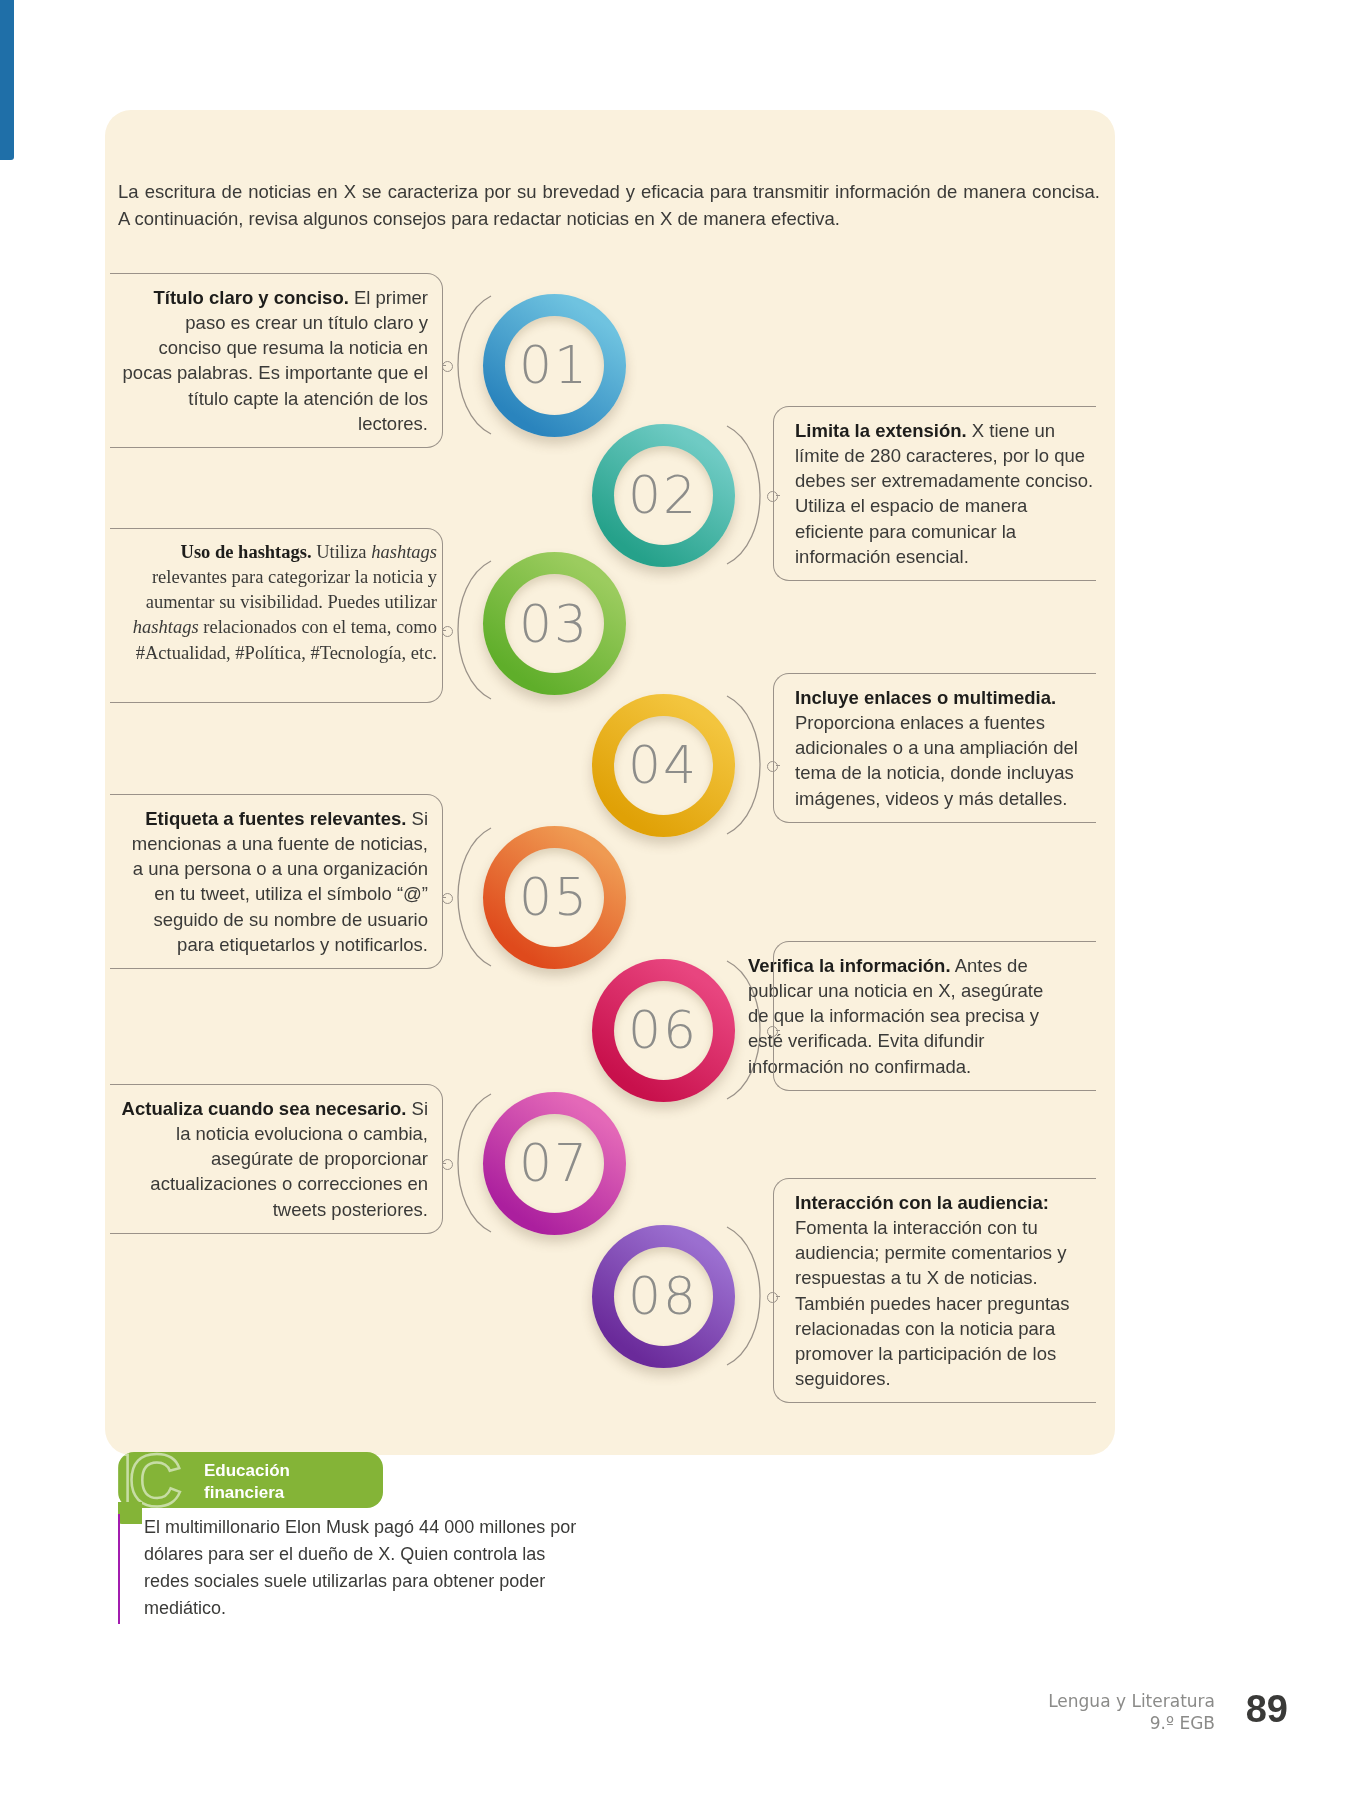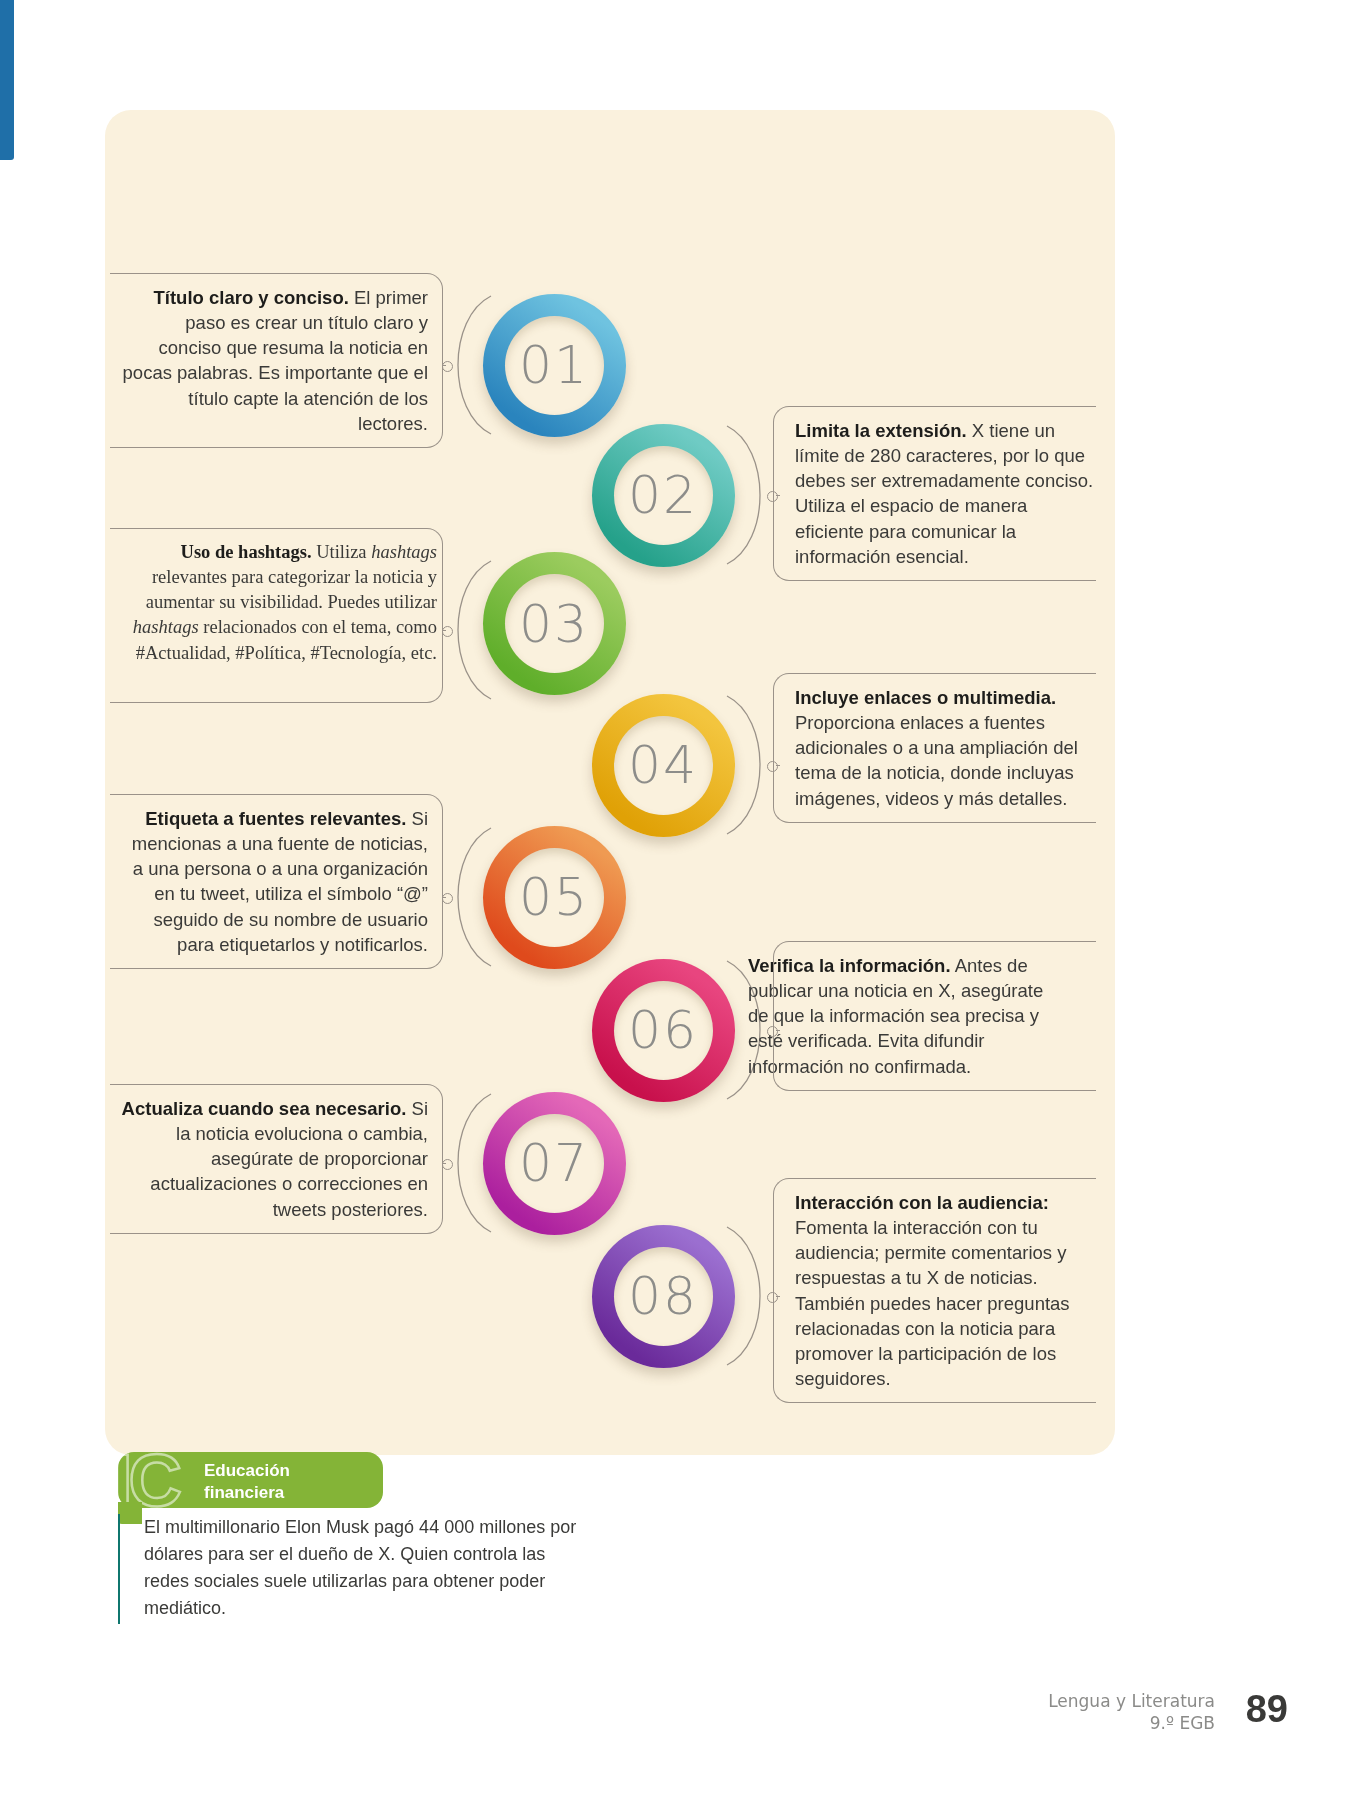--- a/index.html
+++ b/index.html
@@ -183,21 +183,21 @@
     top: 8px;
     color: #ffffff;
     font-size: 17px;
     font-weight: bold;
     line-height: 1.28;
   }
   .ef-body {
     position: relative;
     margin-top: 6px;
     padding-left: 24px;
-    border-left: 2px solid #0f766e;
+    border-left: 2px solid #a21caf;
     font-size: 18px;
     line-height: 1.5;
     color: #3a3a38;
     min-height: 110px;
   }
 
   
   .footer {
     position: absolute;
     right: 135px;
@@ -220,20 +220,21 @@
 </style>
 </head>
 <body>
 
 <div class="page">
 
   <div class="spine"></div>
 
   <div class="card"></div>
 
+  <div class="card-intro">La escritura de noticias en X se caracteriza por su brevedad y eficacia para transmitir información de manera concisa. A continuación, revisa algunos consejos para redactar noticias en X de manera efectiva.</div>
 
   <div id="infographic">
       <div class="ring" style="left: 482.5px; top: 293.5px; width: 143px; height: 143px;">
         <div class="ring-body" style="background: linear-gradient(215deg, rgb(111, 195, 224) 0%, rgb(111, 195, 224) 18%, rgb(42, 132, 189) 82%, rgb(42, 132, 189) 100%);"></div>
         <div class="ring-hole" style="left: 22px; top: 22px; width: 99px; height: 99px;"></div>
         <div class="ring-num">01</div>
       </div>
       <div class="arc" style="left: 436.5px; top: 290px; width: 60px; height: 150px;"><svg width="60" height="150" viewBox="0 0 60 150">
           <path d="M 54 6 C 10 28, 10 122, 54 144" fill="none" stroke="#9a9289" stroke-width="1.3"></path>
         </svg></div>

